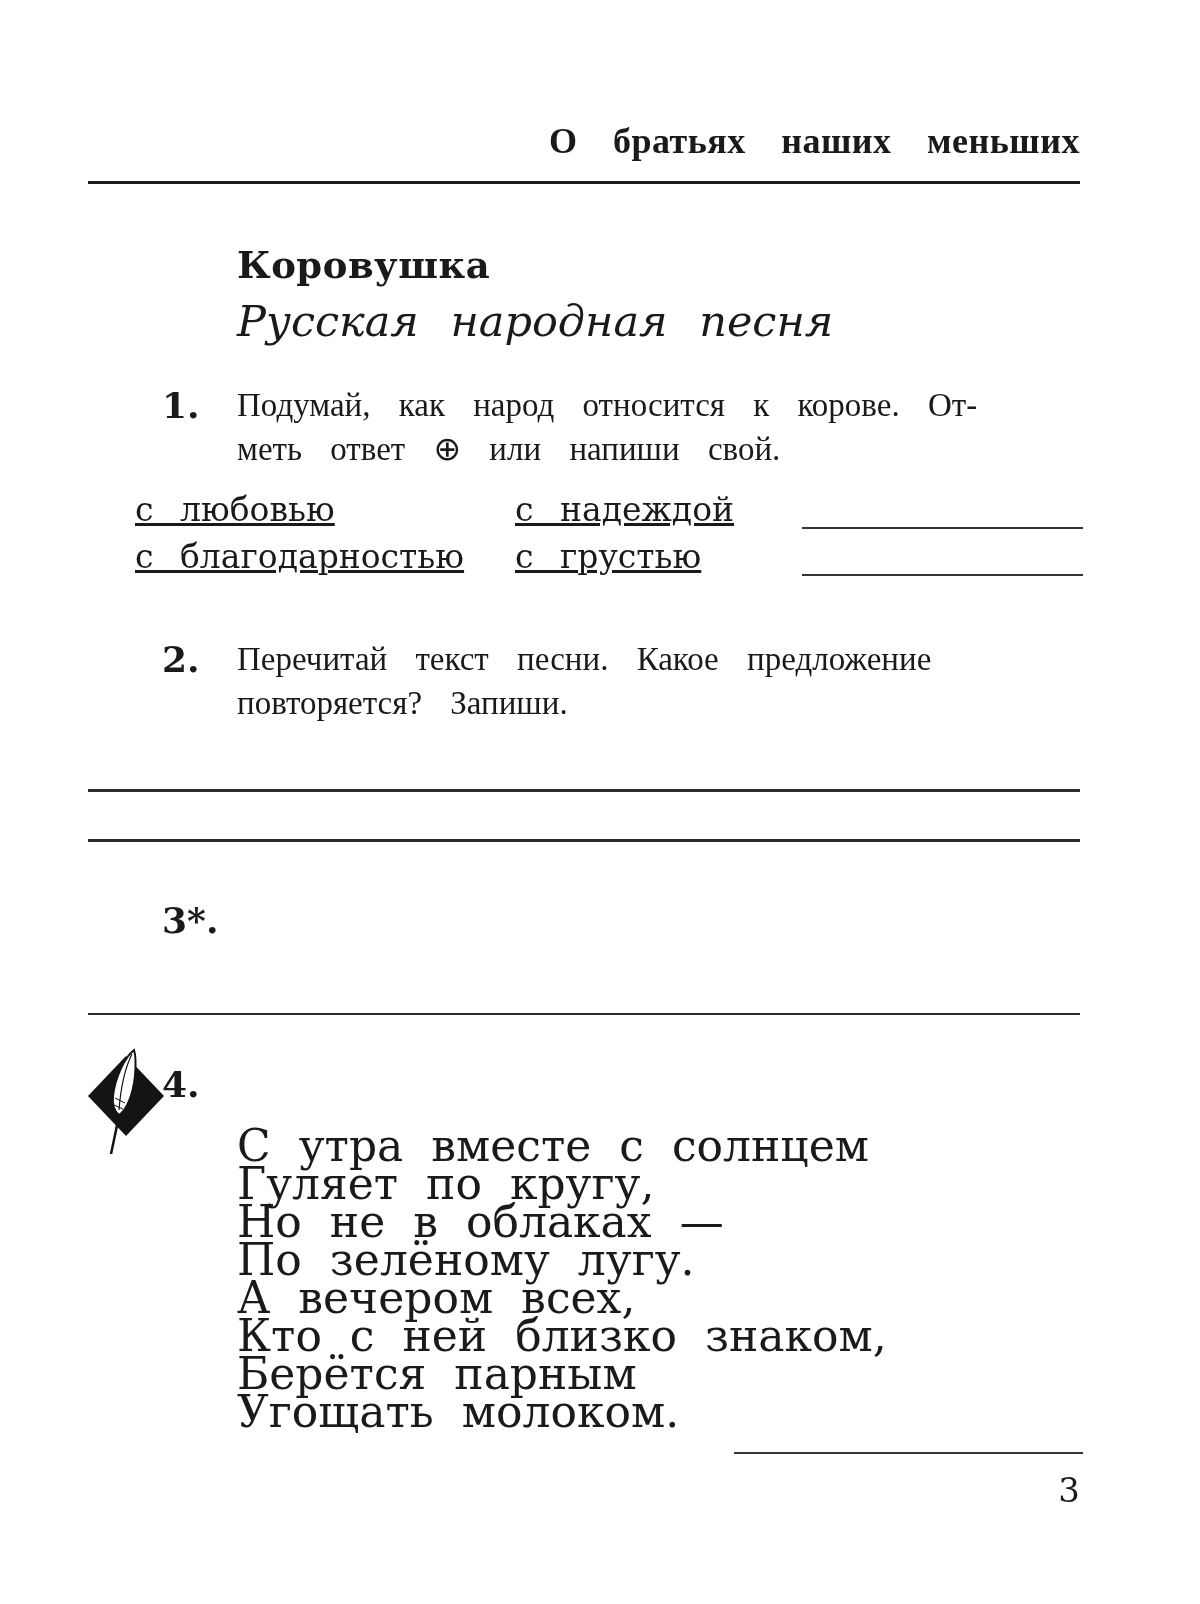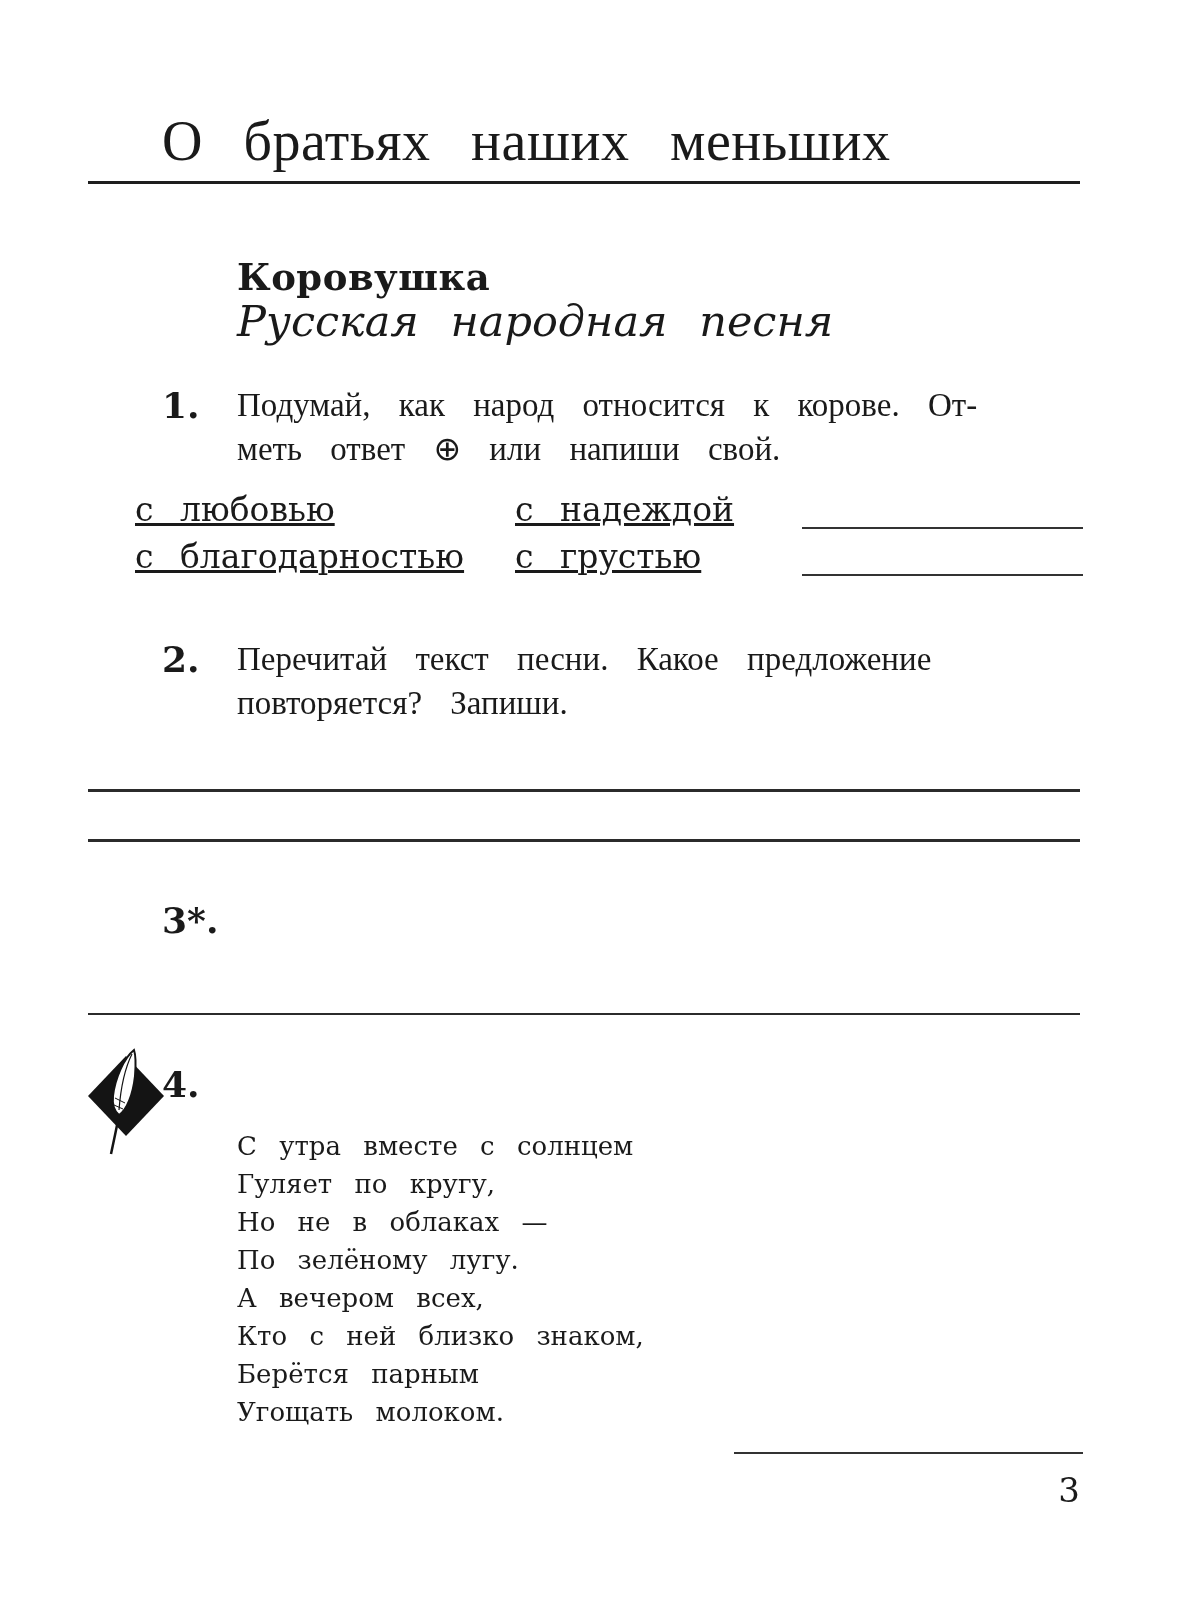--- a/index.html
+++ b/index.html
@@ -21,45 +21,44 @@
     height: 100%;
   }
   
   .chapter-title {
     position: absolute;
     top: 108px;
     left: 0;
     width: 100%;
     padding-left: 74px;
     box-sizing: border-box;
-    text-align: left;
+    text-align: right;
     font-family: "Liberation Serif", serif;
-    font-weight: 400;
-    font-size: 56px;
+    font-weight: 700;
+    font-size: 36px;
     line-height: 66px;
     word-spacing: 26px;
     letter-spacing: 0.5px;
     white-space: nowrap;
   }
   .header-rule {
     position: absolute;
     top: 181px;
     left: 0;
     width: 100%;
     border-top: 3px solid #1e1e1e;
   }
   
   .piece-title {
     position: absolute;
     top: 243px;
     left: 149px;
     font-weight: 700;
     font-size: 37px;
     letter-spacing: 0.5px;
-    margin-top: 12px;
   }
   .piece-subtitle {
     position: absolute;
     top: 296px;
     left: 149px;
     font-style: italic;
     font-size: 43px;
     word-spacing: 18px;
   }
   
@@ -120,21 +119,21 @@
     border-top: 3px solid #2b2b2b;
   }
   #wline1 { top: 789px; }
   #wline2 { top: 839px; }
   #wline3 { top: 1013px; border-top-width: 2px; }
   
   .riddle {
     position: absolute;
     top: 1127px;
     left: 149px;
-    font-size: 26px;
+    font-size: 44px;
     line-height: 38px;
     word-spacing: 14px;
     white-space: pre-line;
   }
   #wline4 {
     position: absolute;
     top: 1452px;
     left: 646px;
     width: 349px;
     border-top: 2px solid #333;

